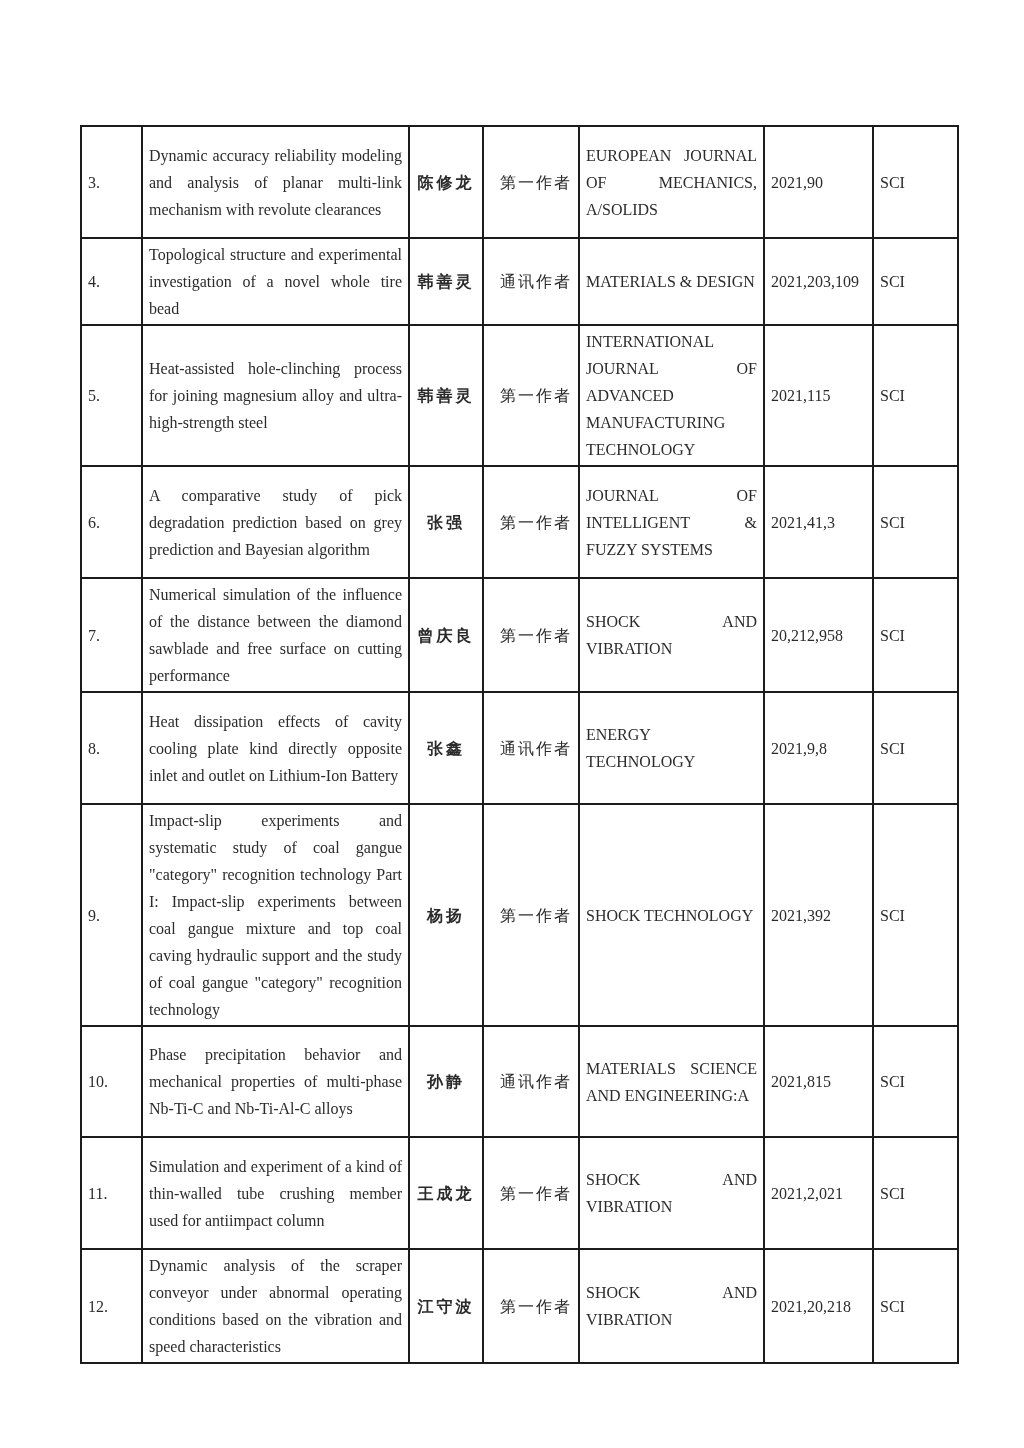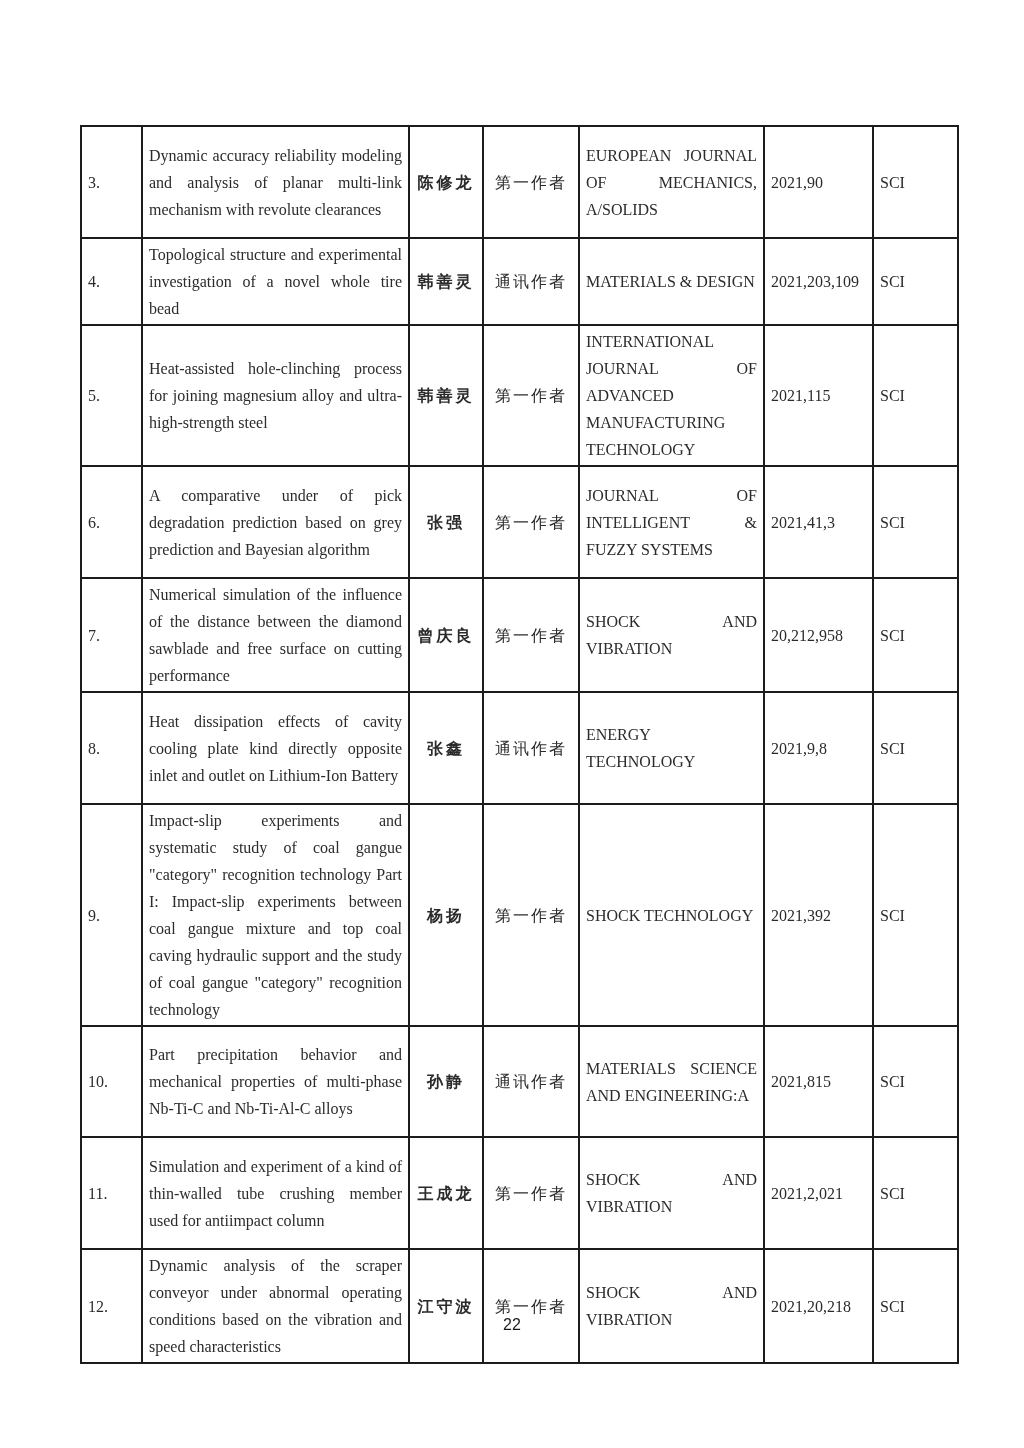--- a/index.html
+++ b/index.html
@@ -22,21 +22,21 @@
   }
   table.pubs td{
     border:2px solid #1c1c1c;
     vertical-align:middle;
     padding:2px 6px;
     overflow:hidden;
   }
   td.c-num{padding-left:7px;text-align:left;}
   td.c-title{text-align:justify;text-justify:inter-word;padding:2px 9px 2px 6px;}
   td.c-author{text-align:center;letter-spacing:3px;padding:2px 2px;font-weight:bold;}
-  td.c-role{text-align:center;letter-spacing:2px;padding:2px 2px;}
+  td.c-role{text-align:right;letter-spacing:2px;padding:2px 2px;}
   td.c-journal{text-align:justify;text-justify:inter-word;padding:2px 10px 2px 9px;}
   td.c-year{padding:2px 12px 2px 9px;word-break:break-all;}
   td.c-index{padding-left:10px;}
   tbody tr:nth-child(1) td{height:106px;border-radius:21px;}
   tbody tr:nth-child(2) td{height:78px;}
   tbody tr:nth-child(3) td{height:135px;}
   tbody tr:nth-child(4) td{height:106px;}
   tbody tr:nth-child(5) td{height:106px;}
   tbody tr:nth-child(6) td{height:106px;}
   tbody tr:nth-child(7) td{height:213px;}
@@ -93,21 +93,21 @@
     <td class="c-title">Heat-assisted hole-clinching process for joining magnesium alloy and ultra-high-strength steel</td>
     <td class="c-author">韩善灵</td>
     <td class="c-role">第一作者</td>
     <td class="c-journal">INTERNATIONAL JOURNAL OF ADVANCED MANUFACTURING TECHNOLOGY</td>
     <td class="c-year">2021,115</td>
     <td class="c-index">SCI</td>
   </tr>
 
   <tr>
     <td class="c-num">6.</td>
-    <td class="c-title">A comparative under of pick degradation prediction based on grey prediction and Bayesian algorithm</td>
+    <td class="c-title">A comparative study of pick degradation prediction based on grey prediction and Bayesian algorithm</td>
     <td class="c-author">张强</td>
     <td class="c-role">第一作者</td>
     <td class="c-journal">JOURNAL OF INTELLIGENT &amp; FUZZY SYSTEMS</td>
     <td class="c-year">2021,41,3</td>
     <td class="c-index">SCI</td>
   </tr>
 
   <tr>
     <td class="c-num">7.</td>
     <td class="c-title">Numerical simulation of the influence of the distance between the diamond sawblade and free surface on cutting performance</td>
@@ -133,21 +133,21 @@
     <td class="c-title">Impact-slip experiments and systematic study of coal gangue "category" recognition technology Part I: Impact-slip experiments between coal gangue mixture and top coal caving hydraulic support and the study of coal gangue "category" recognition technology</td>
     <td class="c-author">杨扬</td>
     <td class="c-role">第一作者</td>
     <td class="c-journal">SHOCK TECHNOLOGY</td>
     <td class="c-year">2021,392</td>
     <td class="c-index">SCI</td>
   </tr>
 
   <tr>
     <td class="c-num">10.</td>
-    <td class="c-title">Part precipitation behavior and mechanical properties of multi-phase Nb-Ti-C and Nb-Ti-Al-C alloys</td>
+    <td class="c-title">Phase precipitation behavior and mechanical properties of multi-phase Nb-Ti-C and Nb-Ti-Al-C alloys</td>
     <td class="c-author">孙静</td>
     <td class="c-role">通讯作者</td>
     <td class="c-journal">MATERIALS SCIENCE AND ENGINEERING:A</td>
     <td class="c-year">2021,815</td>
     <td class="c-index">SCI</td>
   </tr>
 
   <tr>
     <td class="c-num">11.</td>
     <td class="c-title">Simulation and experiment of a kind of thin-walled tube crushing member used for antiimpact column</td>
@@ -163,14 +163,13 @@
     <td class="c-title">Dynamic analysis of the scraper conveyor under abnormal operating conditions based on the vibration and speed characteristics</td>
     <td class="c-author">江守波</td>
     <td class="c-role">第一作者</td>
     <td class="c-journal">SHOCK AND VIBRATION</td>
     <td class="c-year">2021,20,218</td>
     <td class="c-index">SCI</td>
   </tr>
 </tbody>
   </table>
 
-  <div class="page-number">22</div>
 </div>
 
 </body></html>

